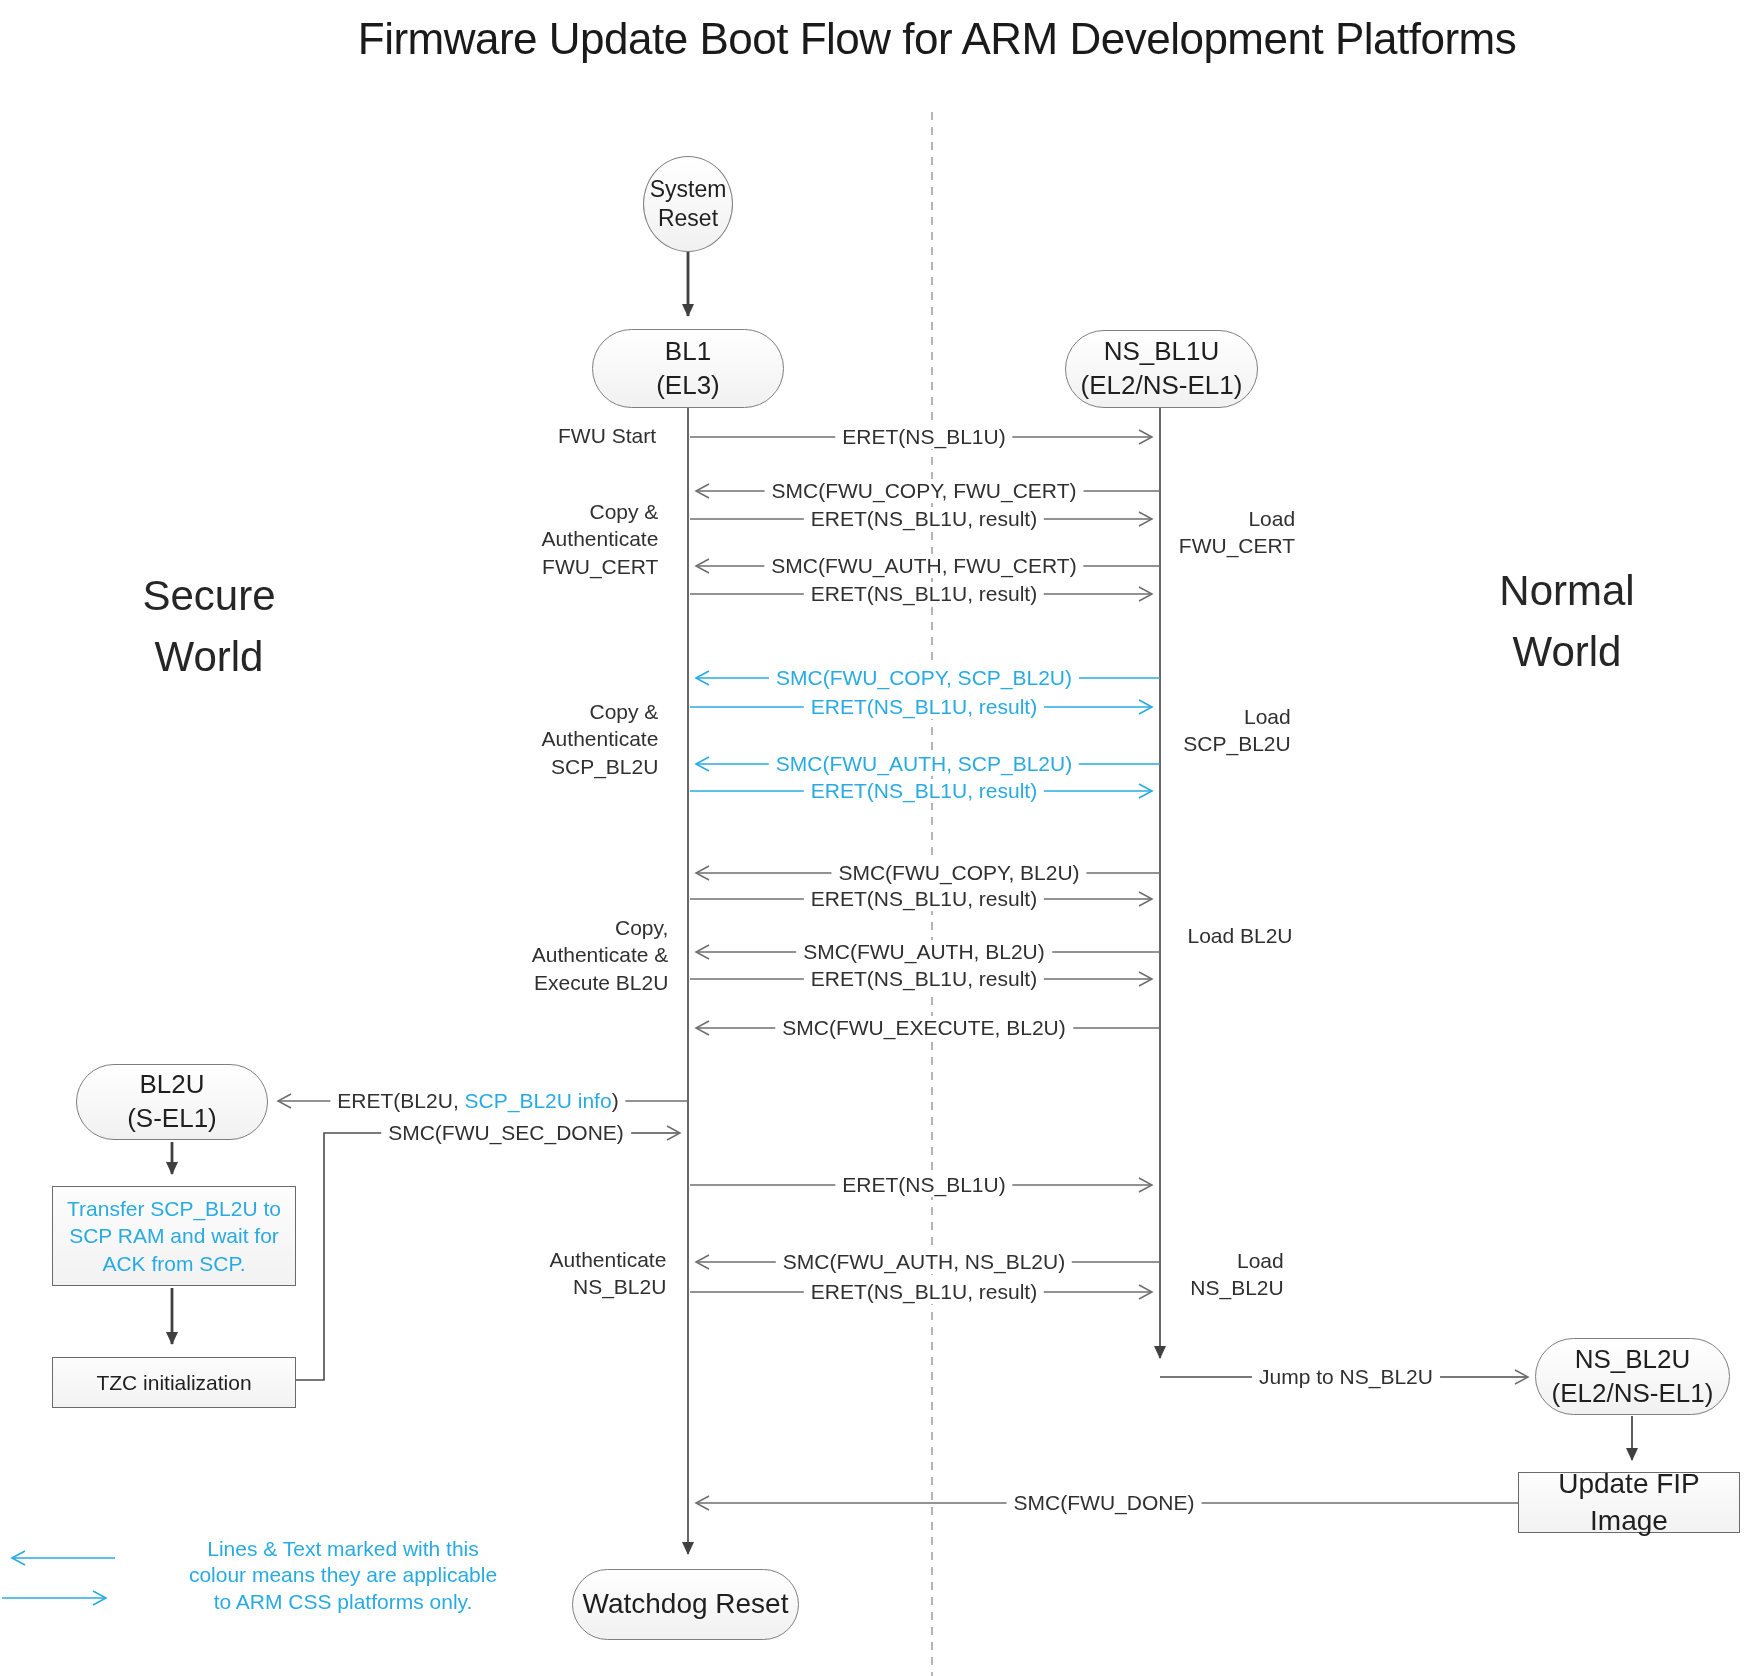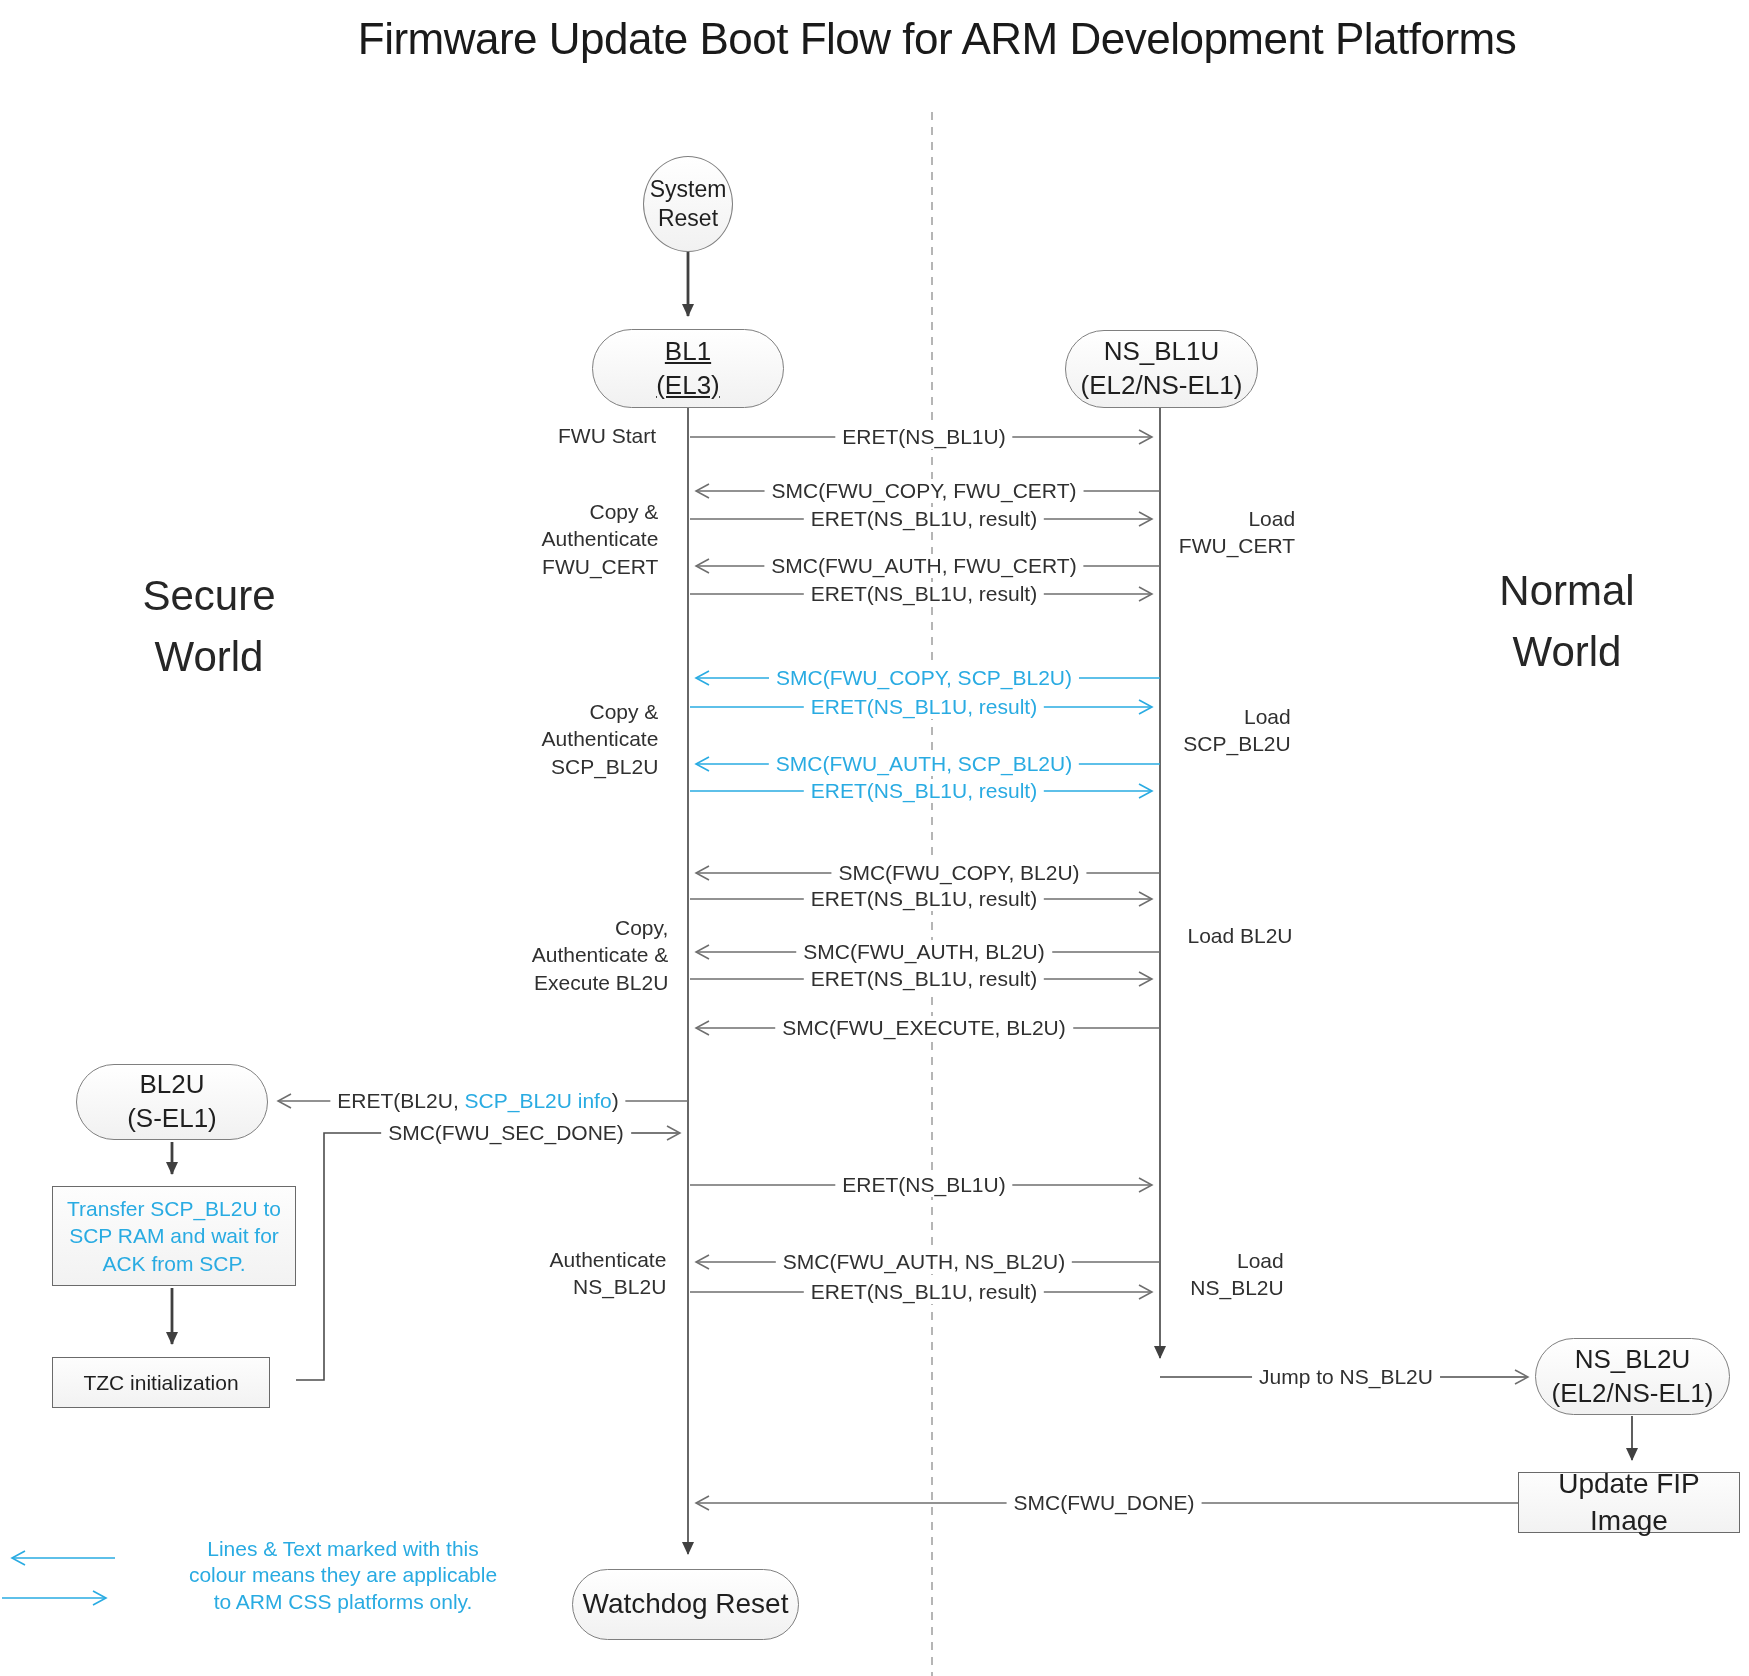--- a/index.html
+++ b/index.html
@@ -95,42 +95,42 @@
   <div class="abs world" style="left:1567px;top:622px;">
     <span>Normal</span>
     <span>World</span>
   </div>
 
   <div class="node ellipse" style="left:643px;top:156px;width:90px;height:96px;">
     <span>System</span>
     <span>Reset</span>
   </div>
 
-  <div class="node stadium" style="left:592px;top:329px;width:192px;height:79px;text-decoration:underline;">
+  <div class="node stadium" style="left:592px;top:329px;width:192px;height:79px;">
     <span>BL1</span>
     <span>(EL3)</span>
   </div>
 
   <div class="node stadium" style="left:1065px;top:330px;width:193px;height:78px;">
     <span>NS_BL1U</span>
     <span>(EL2/NS-EL1)</span>
   </div>
 
   <div class="node stadium" style="left:76px;top:1064px;width:192px;height:76px;">
     <span>BL2U</span>
     <span>(S-EL1)</span>
   </div>
 
   <div class="rectbox cyan" style="left:52px;top:1186px;width:244px;height:100px;">
     <span>Transfer SCP_BL2U to</span>
     <span>SCP RAM and wait for</span>
     <span>ACK from SCP.</span>
   </div>
 
-  <div class="rectbox" style="left:52px;top:1357px;width:218px;height:51px;">
+  <div class="rectbox" style="left:52px;top:1357px;width:244px;height:51px;">
     <span>TZC initialization</span>
   </div>
 
   <div class="node stadium" style="left:1535px;top:1338px;width:195px;height:77px;">
     <span>NS_BL2U</span>
     <span>(EL2/NS-EL1)</span>
   </div>
 
   <div class="rectbox big" style="left:1518px;top:1472px;width:222px;height:61px;">
     <span>Update FIP Image</span>

